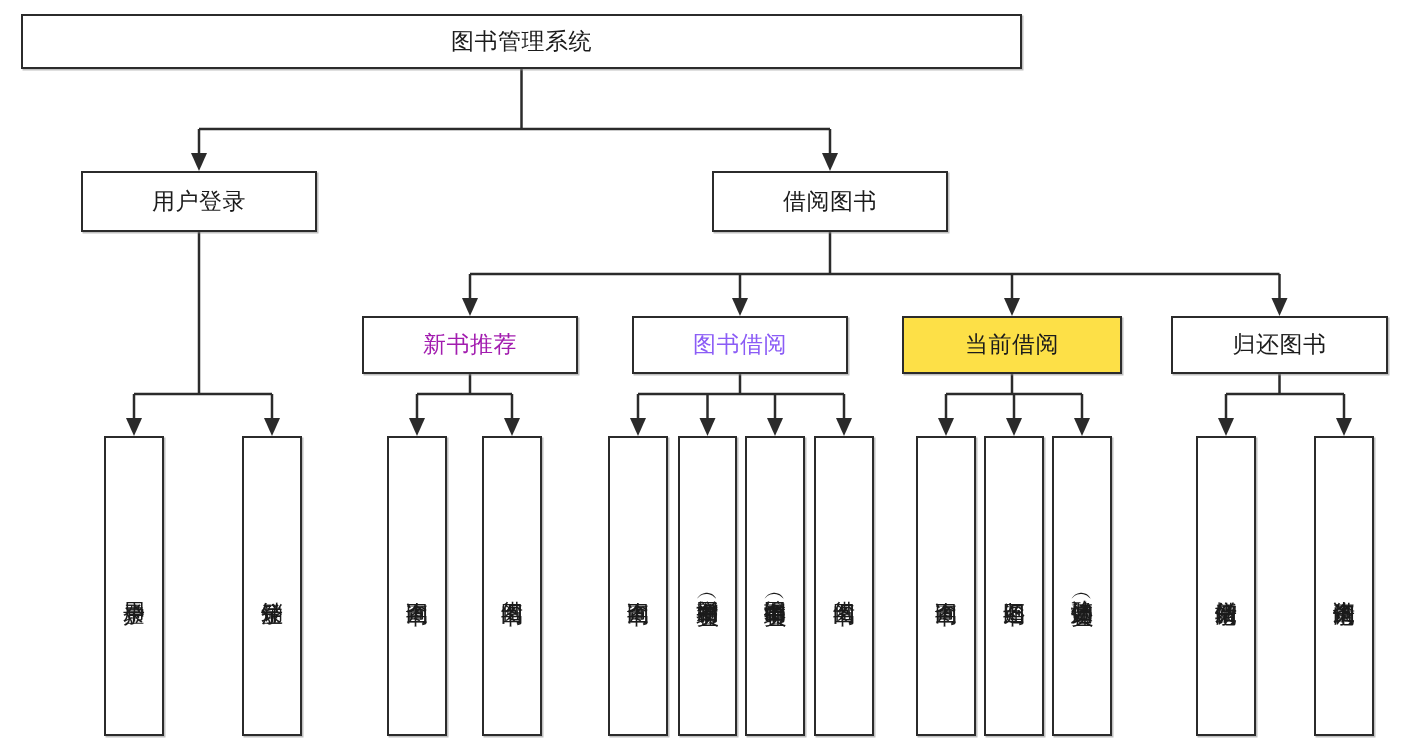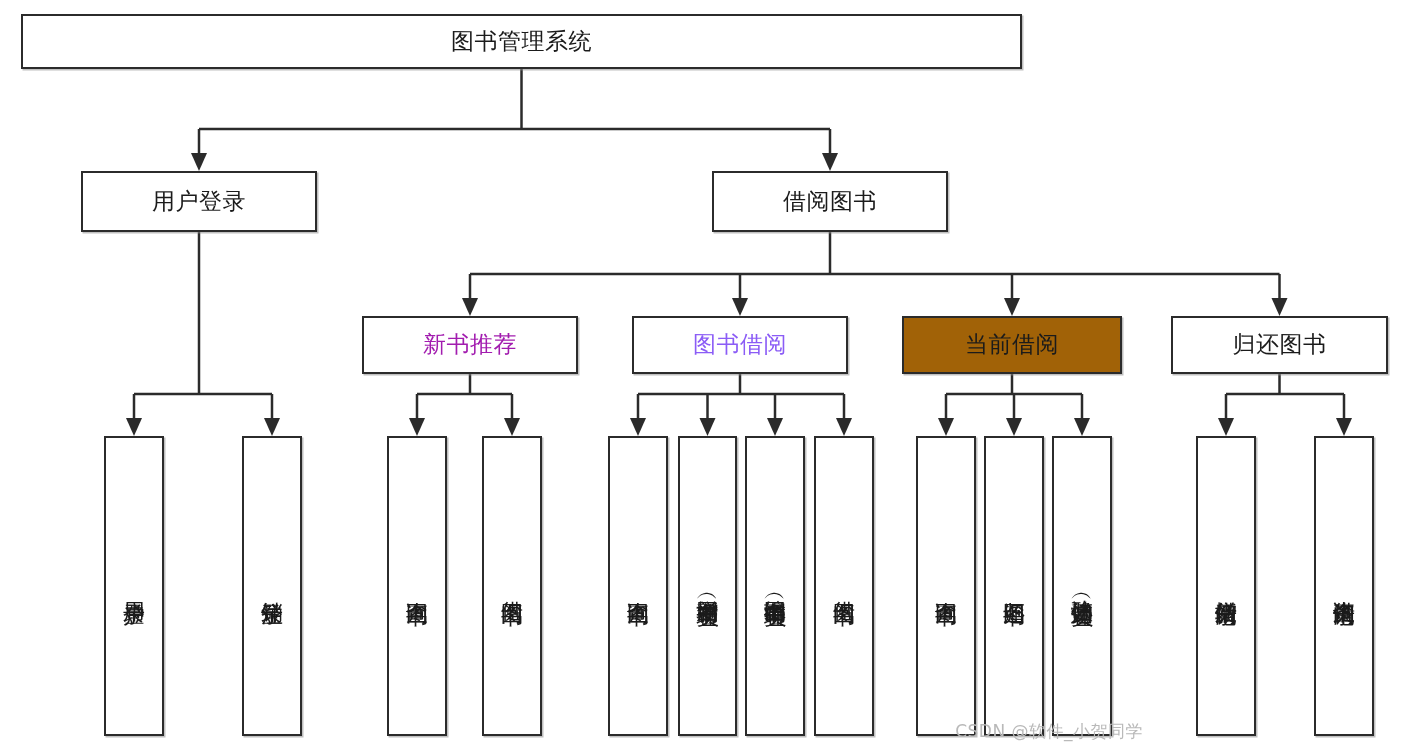--- a/index.html
+++ b/index.html
@@ -139,21 +139,21 @@
       </div>
       <div class="node-box" style="left: 712px; top: 171px; width: 236px; height: 61px; border-color: rgb(43, 43, 43); background: rgb(255, 255, 255);">
         <div class="node-label-h" style="color: rgb(27, 27, 27);">借阅图书</div>
       </div>
       <div class="node-box" style="left: 362px; top: 316px; width: 216px; height: 58px; border-color: rgb(43, 43, 43); background: rgb(255, 255, 255);">
         <div class="node-label-h" style="color: #a21caf;">新书推荐</div>
       </div>
       <div class="node-box" style="left: 632px; top: 316px; width: 216px; height: 58px; border-color: rgb(43, 43, 43); background: rgb(255, 255, 255);">
         <div class="node-label-h" style="color: #8b5cf6;">图书借阅</div>
       </div>
-      <div class="node-box" style="left: 902px; top: 316px; width: 220px; height: 58px; border-color: rgb(43, 43, 43); background: #a16207;">
+      <div class="node-box" style="left: 902px; top: 316px; width: 220px; height: 58px; border-color: rgb(43, 43, 43); background: #fde047;">
         <div class="node-label-h" style="color: rgb(27, 27, 27);">当前借阅</div>
       </div>
       <div class="node-box" style="left: 1171px; top: 316px; width: 217px; height: 58px; border-color: rgb(43, 43, 43); background: rgb(255, 255, 255);">
         <div class="node-label-h" style="color: rgb(27, 27, 27);">归还图书</div>
       </div>
       <div class="node-box" style="left: 104px; top: 436px; width: 60px; height: 300px; border-color: rgb(43, 43, 43); background: rgb(255, 255, 255);">
         <div class="vwrap">
           <span class="vtext" style="color: rgb(27, 27, 27);">用户登录</span>
         </div>
       </div>
@@ -211,14 +211,13 @@
         <div class="vwrap">
           <span class="vtext" style="color: rgb(27, 27, 27);">新增借阅记录</span>
         </div>
       </div>
       <div class="node-box" style="left: 1314px; top: 436px; width: 60px; height: 300px; border-color: rgb(43, 43, 43); background: rgb(255, 255, 255);">
         <div class="vwrap">
           <span class="vtext" style="color: rgb(27, 27, 27);">查询借阅记录</span>
         </div>
       </div>
     </div>
-  <div id="watermark">CSDN @软件_小贺同学</div>
 </div>
 
 </body></html>

